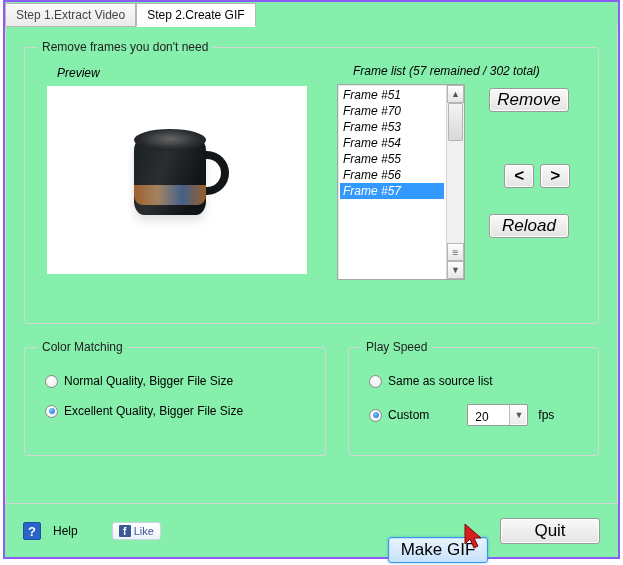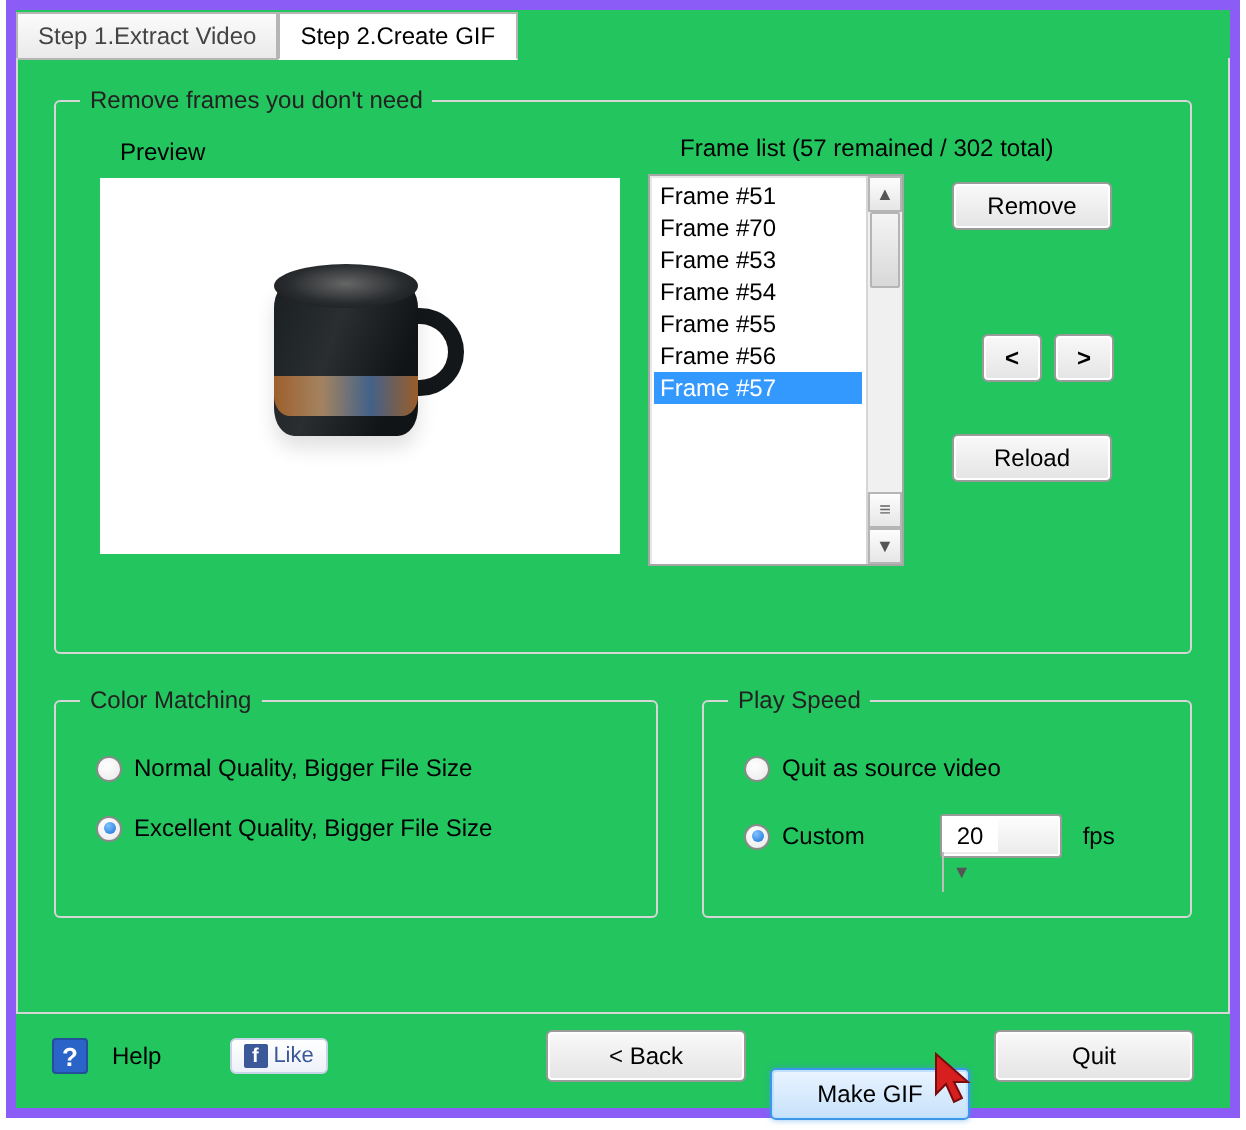--- a/index.html
+++ b/index.html
@@ -7,25 +7,25 @@
     margin: 0;
     font-family: "Segoe UI", Tahoma, Arial, sans-serif;
     font-size: 12px;
     background: #fff;
     color: #000;
     width: 623px;
     height: 565px;
     position: relative;
   }
   .outer {
-    border: 5px solid #8b5cf6;
+    border: 2px solid #8b5cf6;
     margin: 0 3px 3px 3px;
     height: 559px;
     position: relative;
-    background: #22c55e;
+    background: #86efac;
   }
   .tabs {
     position: relative;
     top: 0;
     left: 0;
     height: 24px;
   }
   .tab {
     display: inline-block;
     padding: 4px 10px;
@@ -62,22 +62,23 @@
   }
   legend {
     padding: 0 5px;
     color: #222;
   }
   .fs-remove {
     height: 284px;
   }
   .remove-inner {
     display: flex;
-    gap: 4px;
+    gap: 20px;
     height: 244px;
+    font-style: italic;
   }
   .preview-col {
     width: 280px;
   }
   .preview-label {
     margin: 2px 0 6px 20px;
   }
   .preview-box {
     width: 260px;
     height: 188px;
@@ -159,21 +160,21 @@
   .strack { flex:1; position:relative; background:#f0f0f0; }
   .sthumb { position:absolute; left:1px; right:1px; height:38px; top:0; background:linear-gradient(#f4f4f4,#d8d8d8); border:1px solid #b5b5b5; border-radius:1px; }
   .sgrip { height:18px; border:1px solid #b5b5b5; background: linear-gradient(#fdfdfd,#e6e6e6); display:flex;align-items:center;justify-content:center; font-size:10px; color:#666; }
   .right-buttons { position:absolute; left: 152px; top: 24px; width: 96px; }
   .winbtn {
     display:inline-flex; align-items:center; justify-content:center;
     border: 1px solid #9a9a9a;
     border-radius: 3px;
     background: linear-gradient(#f9f9f9,#e4e4e4);
     padding: 4px 0;
-    font-size: 12px;
+    font-size: 17px;
     cursor: pointer;
     box-shadow: 0 0 0 1px #fff inset;
   }
   .btn-remove { width: 80px; height:24px; }
   .nav-row { margin-top: 52px; display:flex; gap:6px; justify-content:center; }
   .btn-nav { width:30px; height:24px; font-weight:bold; }
   .btn-reload { width:80px; height:24px; margin-top: 26px; }
   .row2 { display:flex; gap: 22px; margin-top: 16px; }
   .fs-color { width: 302px; height: 116px; }
   .fs-play { flex:1; height: 116px; }
@@ -185,23 +186,22 @@
   }
   .radio.checked::after {
     content:""; width:6px; height:6px; border-radius:50%;
     background: radial-gradient(circle at 35% 30%, #7fc2ff, #1a6fd6);
   }
   .custom-line { display:flex; align-items:center; gap:10px; margin-left:8px; }
   .combo {
     width: 61px; height: 22px;
     border: 1px solid #9a9a9a;
     background: linear-gradient(#fefefe,#eaeaea);
-    display:flex; align-items:flex-start; border-radius:2px;
+    display:flex; align-items:flex-end; border-radius:2px;
     box-shadow: 0 0 0 1px #fff inset;
-    flex-direction: column;
   }
   .combo-val { flex:1; padding: 0 6px; background:#fff; height:18px; line-height:18px; border:1px solid transparent; }
   .combo-btn { width:18px; text-align:center; font-size:9px; color:#555; border-left:1px solid #bdbdbd; height:20px; line-height:20px; cursor:pointer; }
   .footer {
     position:absolute; left:0; right:0; bottom:0;
     height: 52px;
     display:flex; align-items:center;
     padding: 0 18px;
   }
   .help-icon {
@@ -296,21 +296,21 @@
         <div class="radio-row">
           <span class="radio checked" id="r-excellent"></span>
           <span>Excellent Quality, Bigger File Size</span>
         </div>
       </fieldset>
 
       <fieldset class="fs-play">
         <legend>Play Speed</legend>
         <div class="radio-row">
           <span class="radio" id="r-same"></span>
-          <span>Quit as source video</span>
+          <span>Same as source list</span>
         </div>
         <div class="custom-line">
           <div class="radio-row" style="margin:0;">
             <span class="radio checked" id="r-custom"></span>
             <span>Custom</span>
           </div>
           <div style="width:18px;"></div>
           <div class="combo">
             <span class="combo-val">20</span>
             <span class="combo-btn">▼</span>
@@ -322,21 +322,20 @@
   </div>
 
   <div class="footer">
     <span class="help-icon">?</span>
     <span class="help-txt">Help</span>
     <span class="fb-like">
       <span class="fb-f">f</span>
       <span>Like</span>
     </span>
     <span class="footer-spacer"></span>
-    <span class="winbtn">&lt; Back</span>
     <span class="winbtn btn-make">Make GIF</span>
     <span class="winbtn">Quit</span>
   </div>
 
   <svg class="cursor" style="left:458px; top:521px;" viewBox="0 0 24 28">
     <polygon points="2,1 2,21 7,16 11,25 15,23 11,15 18,15" fill="#d81f1f" stroke="#7a0b0b" stroke-width="1"></polygon>
   </svg>
 </div>
 
 </body></html>

